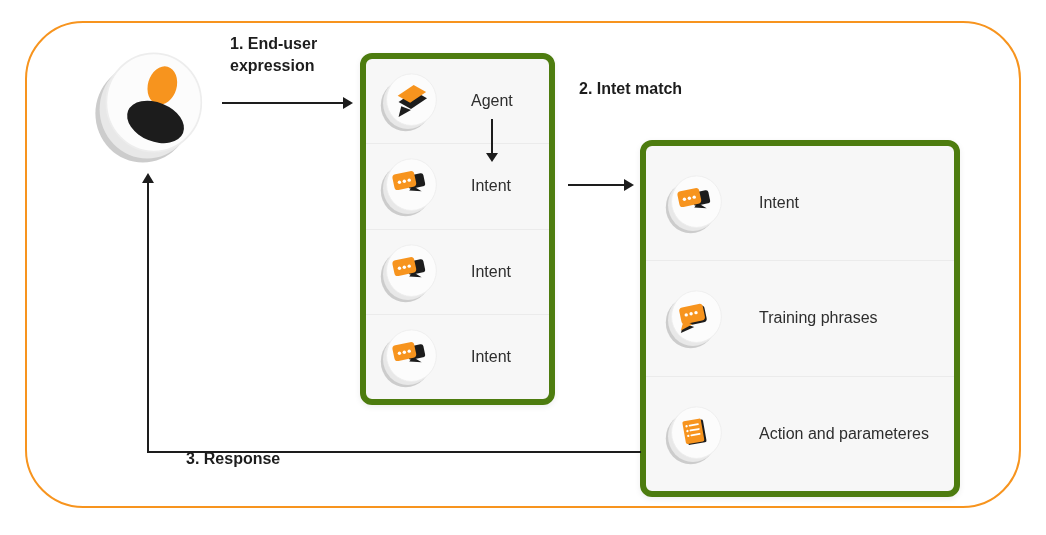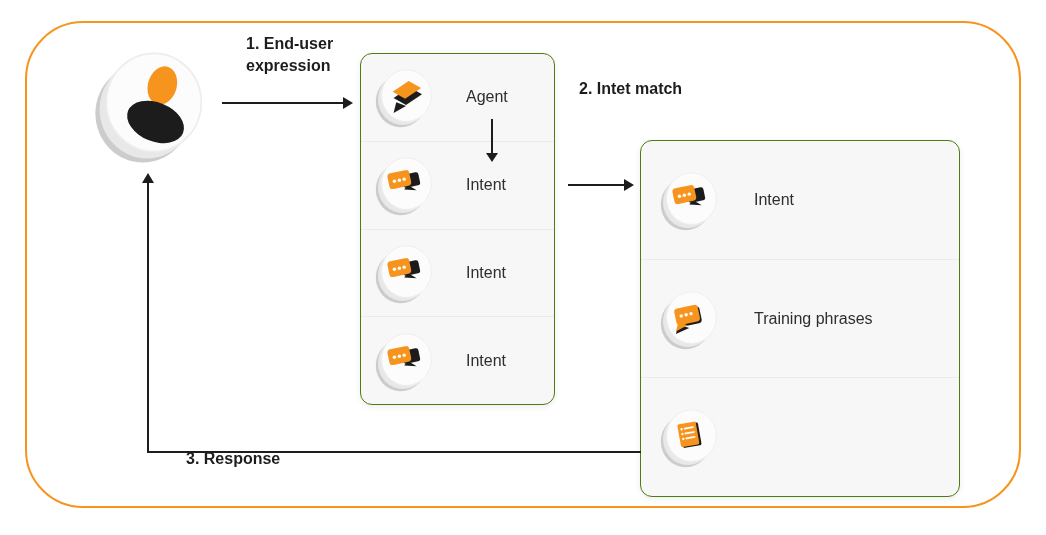--- a/index.html
+++ b/index.html
@@ -11,26 +11,26 @@
   .abs{position:absolute;}
   
   .boundary{
     left:25px;top:21px;width:992px;height:483px;
     border:2px solid #F7941E;border-radius:58px;
   }
   
   .step-label{
     font-size:16px;font-weight:bold;color:#1d1d1d;line-height:22px;
   }
-  #step1{left:246px;top:33px;width:122px;}
+  #step1{left:230px;top:33px;width:122px;}
   #step2{left:579px;top:78px;white-space:nowrap;}
   #step3{left:186px;top:448px;white-space:nowrap;}
   
   .panel{
-    background:#f7f7f7;border:1px solid #4d7c0f;border-radius:12px;
+    background:#f7f7f7;border:6px solid #4d7c0f;border-radius:12px;
     box-shadow:0 2px 6px rgba(0,0,0,0.07);
     display:flex;flex-direction:column;box-sizing:border-box;
   }
   #agent-panel{left:360px;top:53px;width:195px;height:352px;}
   #match-panel{left:640px;top:140px;width:320px;height:357px;}
   .panel .row{
     flex:1;display:flex;align-items:center;
   }
   .panel .row:not(:last-child){border-bottom:1px solid #ebebeb;}
   #agent-panel .row{padding-left:13px;}
@@ -186,19 +186,20 @@
         </svg>
       </span>
     <span class="row-label">Training phrases</span>
   </div>
   <div class="row">
     <span class="row-icon">
         <svg>
           <use href="#sym-doc"></use>
         </svg>
       </span>
+    <span class="row-label">Action and parameteres</span>
   </div>
 </div>
 
 <div class="abs hline" id="arrow3-hline"></div>
 <div class="abs vline" id="arrow3-vline"></div>
 <div class="abs ah-up" id="arrow3-head"></div>
 <div class="abs step-label" id="step3">3. Response</div>
 
 </body></html>

